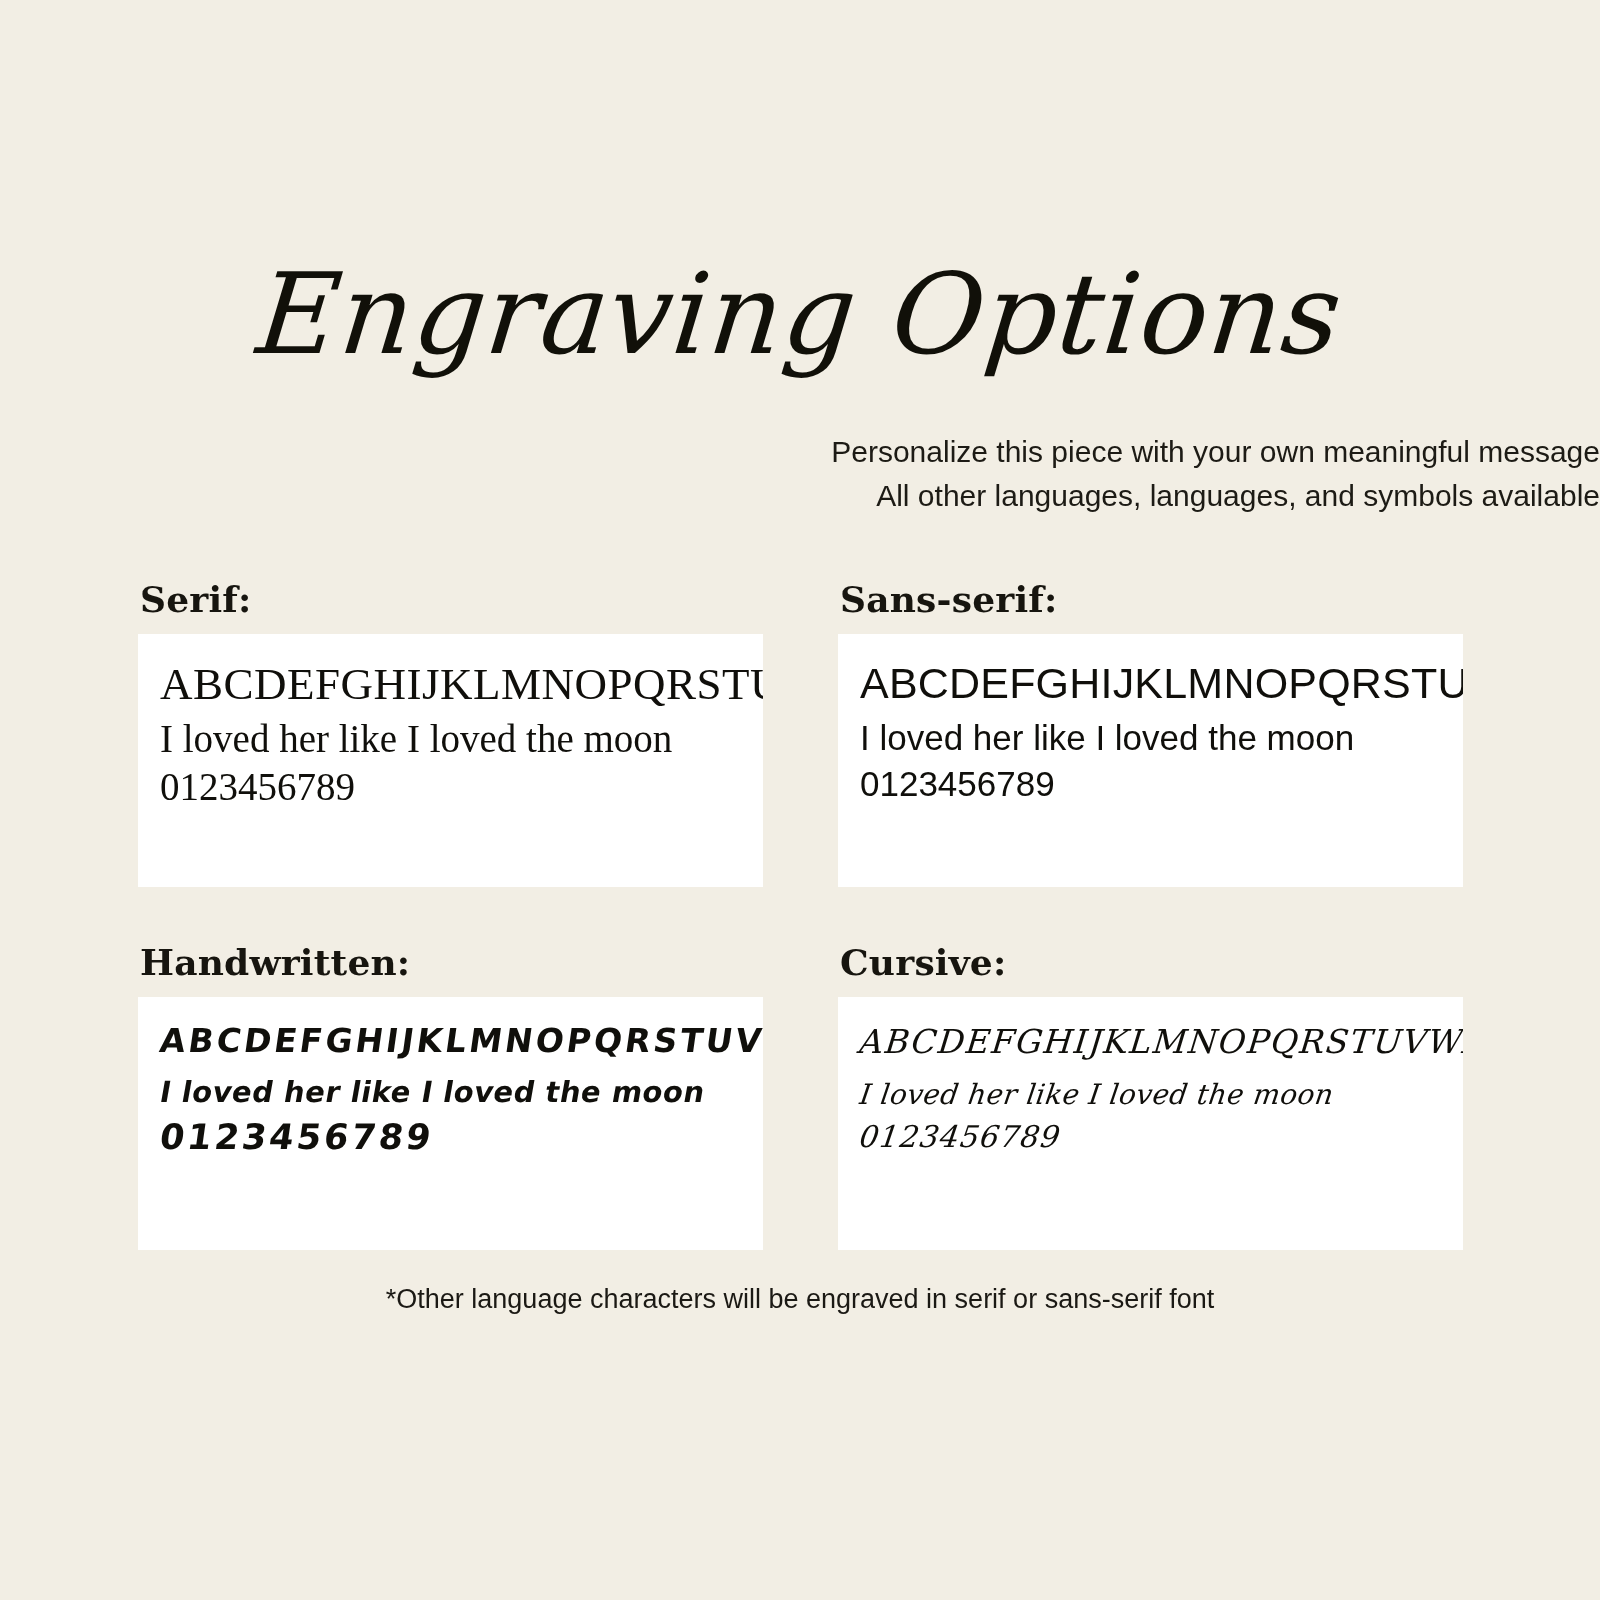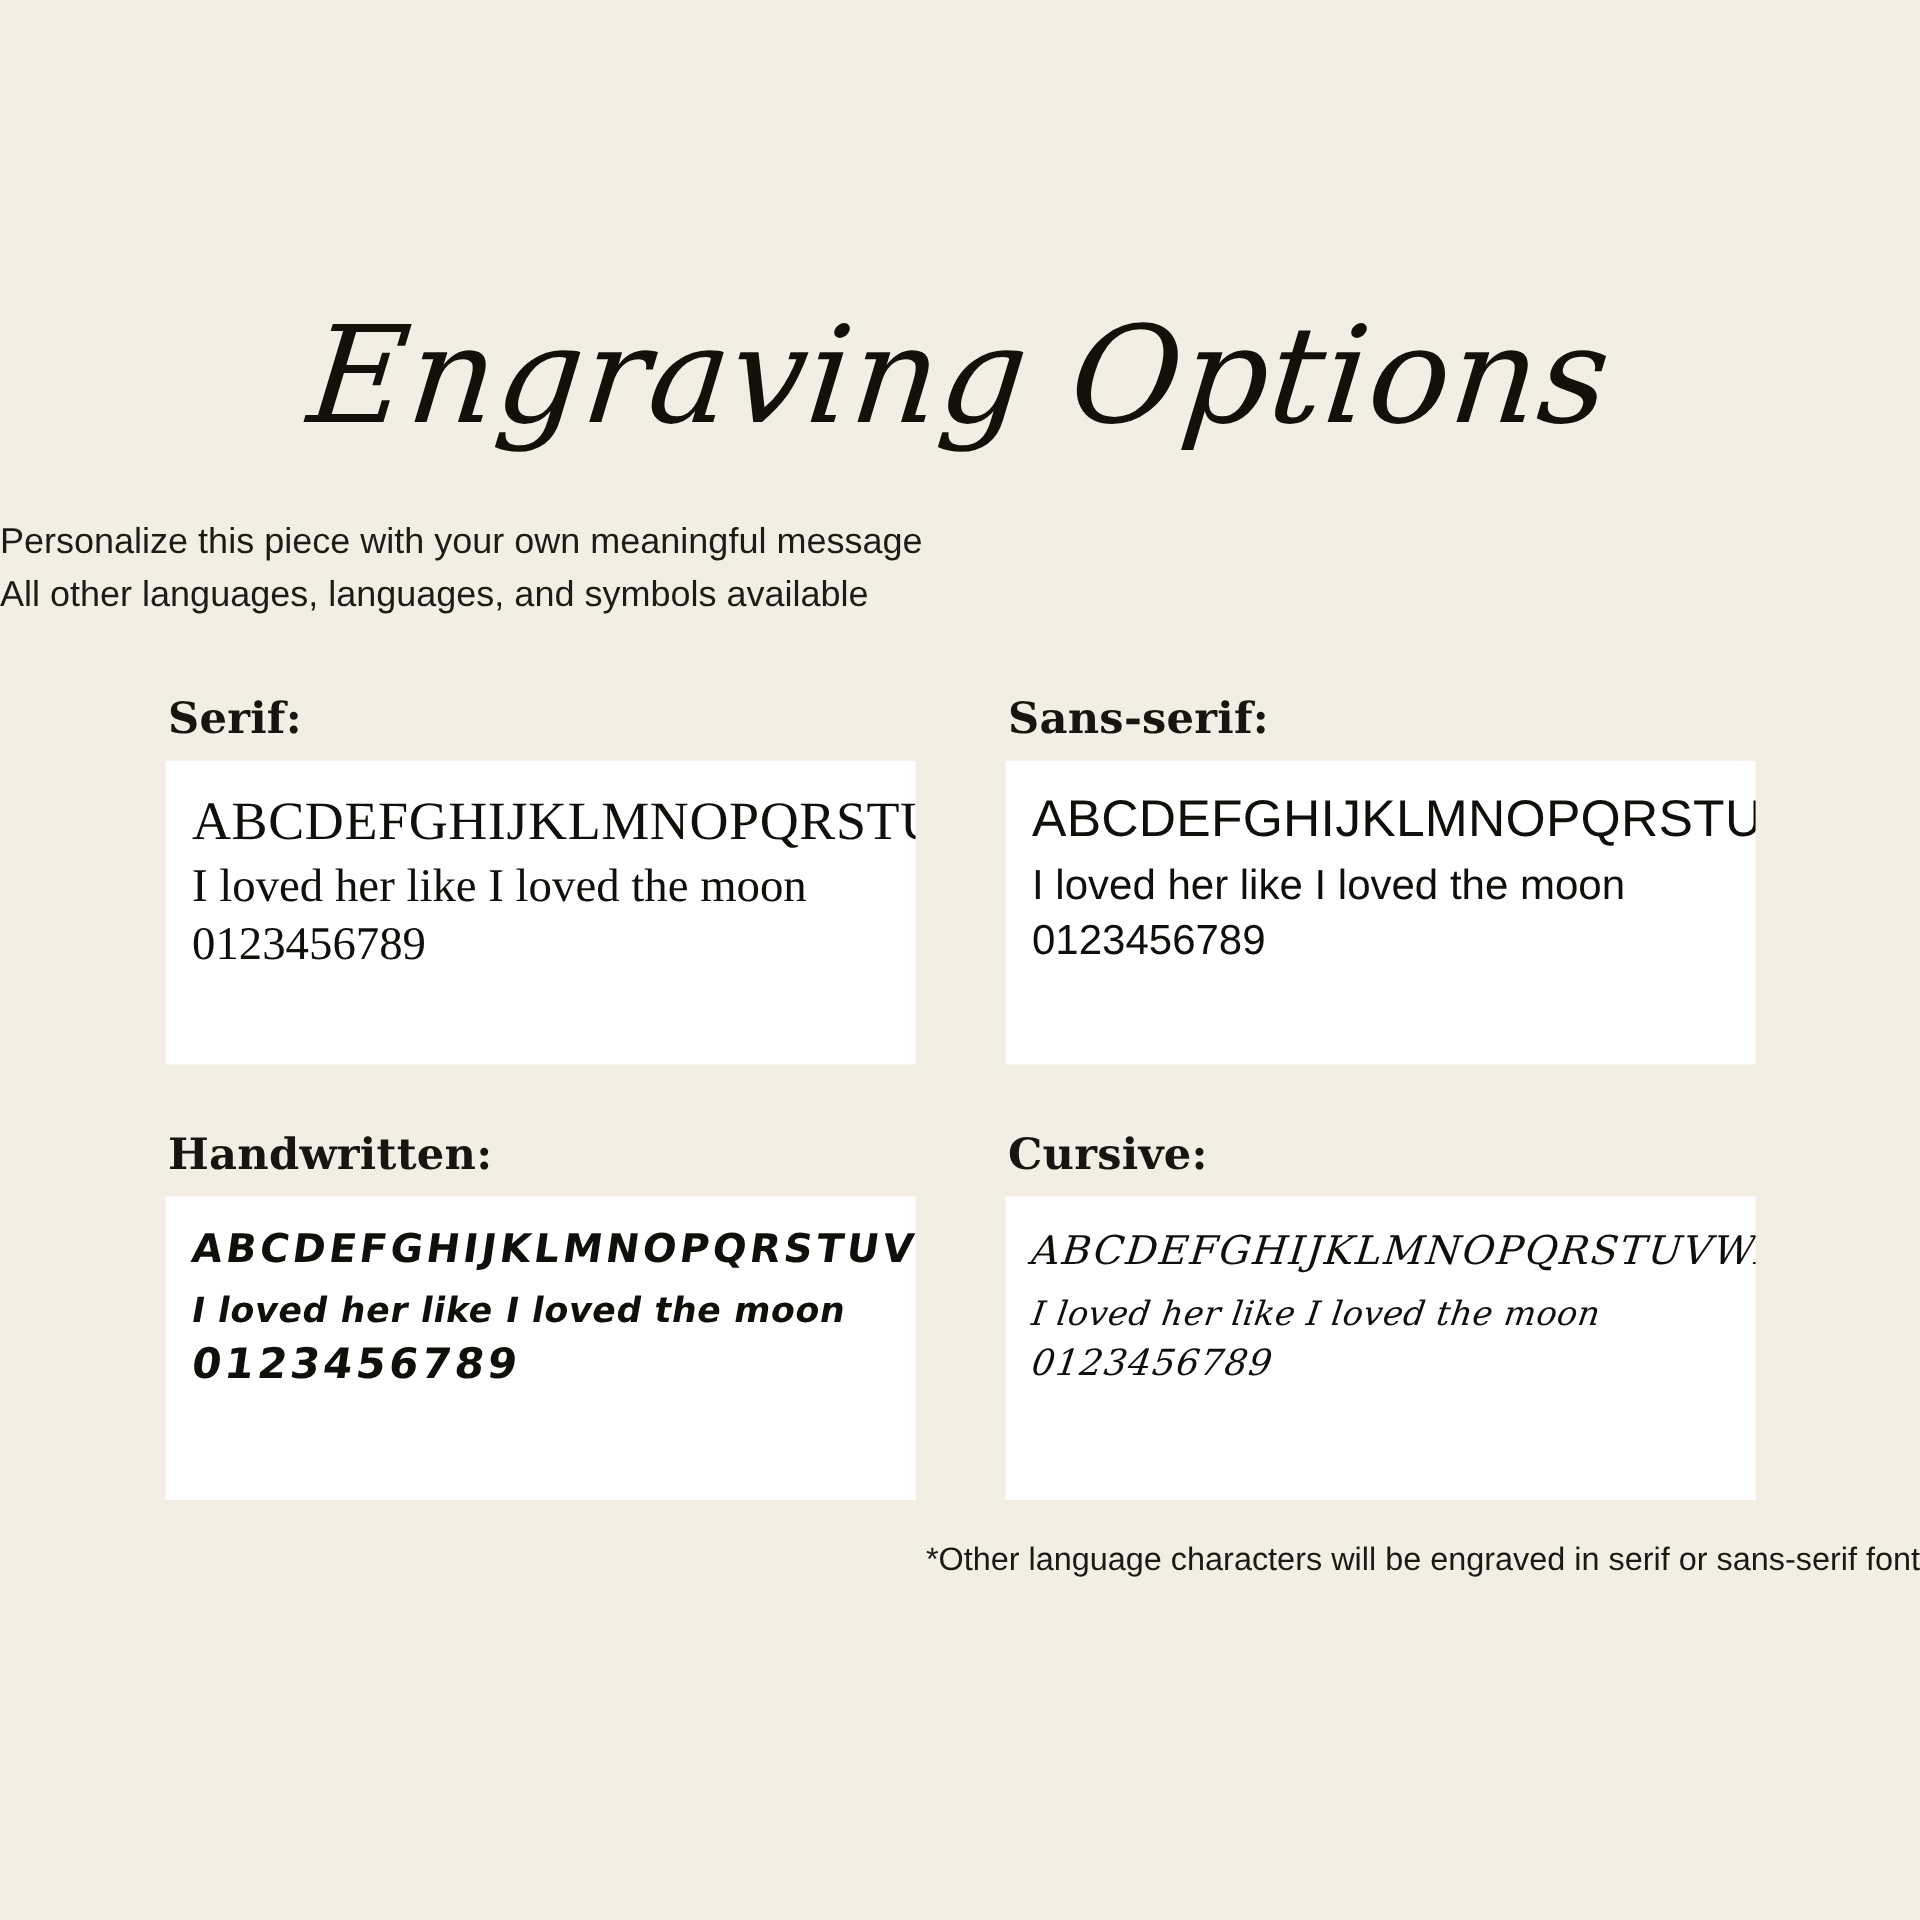--- a/index.html
+++ b/index.html
@@ -38,21 +38,21 @@
     line-height: 1.15;
     transform: skewX(-6deg);
   }
 
   
   .subtitle {
     position: absolute;
     top: 430px;
     left: 0;
     width: 1600px;
-    text-align: left;
+    text-align: right;
     font-size: 30px;
     line-height: 1.45;
     color: #1d1b15;
     font-weight: 400;
   }
   .subtitle .line {
     display: block;
   }
 
   
@@ -193,21 +193,21 @@
     transform: skewX(-8deg);
     transform-origin: left center;
   }
 
   
   .footnote {
     position: absolute;
     top: 1284px;
     left: 0;
     width: 1600px;
-    text-align: right;
+    text-align: center;
     font-size: 27px;
     color: #1b1914;
   }
 </style>
 </head>
 <body>
 
 <div class="page">
 
   <div class="title">Engraving Options</div>

